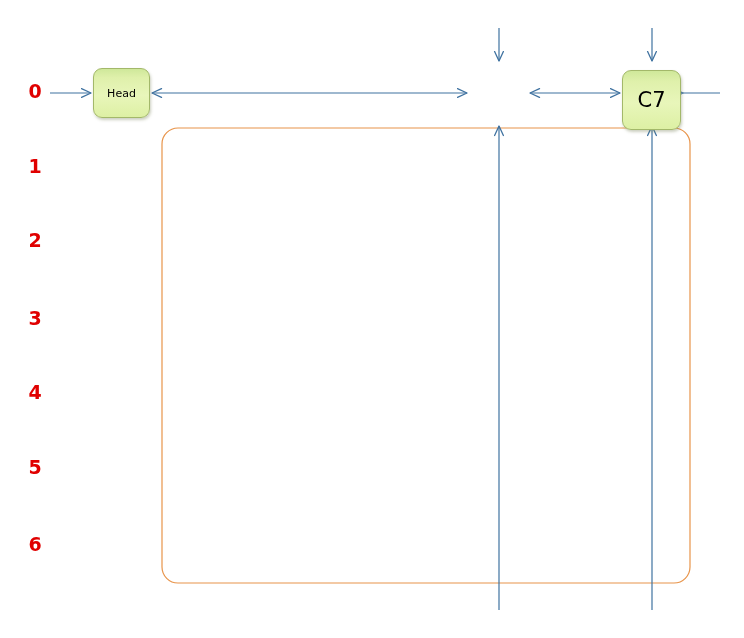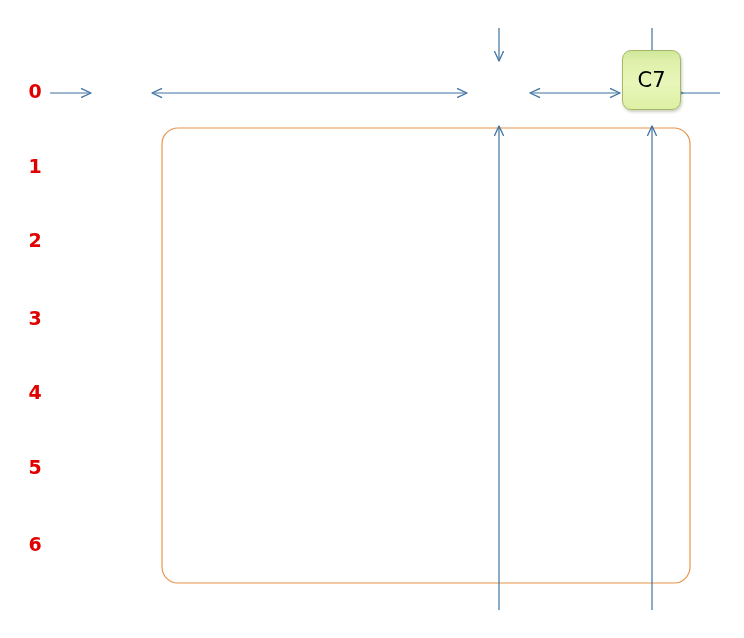--- a/index.html
+++ b/index.html
@@ -111,19 +111,22 @@
   </svg>
 
   <div class="row-label" style="left:24px; top:82px;">0</div>
   <div class="row-label" style="left:24px; top:157px;">1</div>
   <div class="row-label" style="left:24px; top:231px;">2</div>
   <div class="row-label" style="left:24px; top:309px;">3</div>
   <div class="row-label" style="left:24px; top:383px;">4</div>
   <div class="row-label" style="left:24px; top:458px;">5</div>
   <div class="row-label" style="left:24px; top:535px;">6</div>
 
+  <div class="node node-head" style="left:93px; top:68px; width:57px; height:50px;">
+    <span class="node-label">Head</span>
+  </div>
 
 
-  <div class="node node-c7" style="left:622px; top:50px; width:59px; height:60px;">
+  <div class="node node-c7" style="left:622px; top:70px; width:59px; height:60px;">
     <span class="node-label">C7</span>
   </div>
 
 </div>
 
 </body></html>

